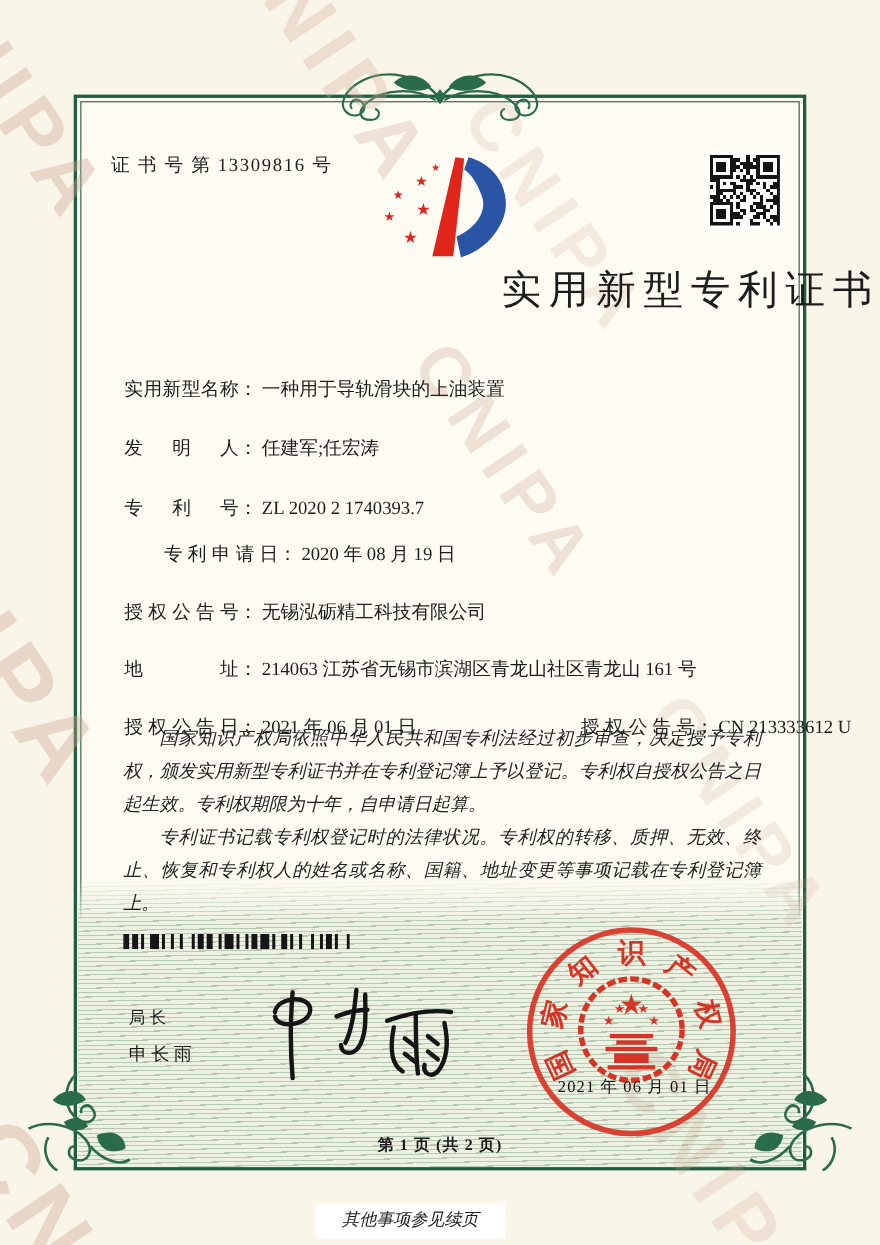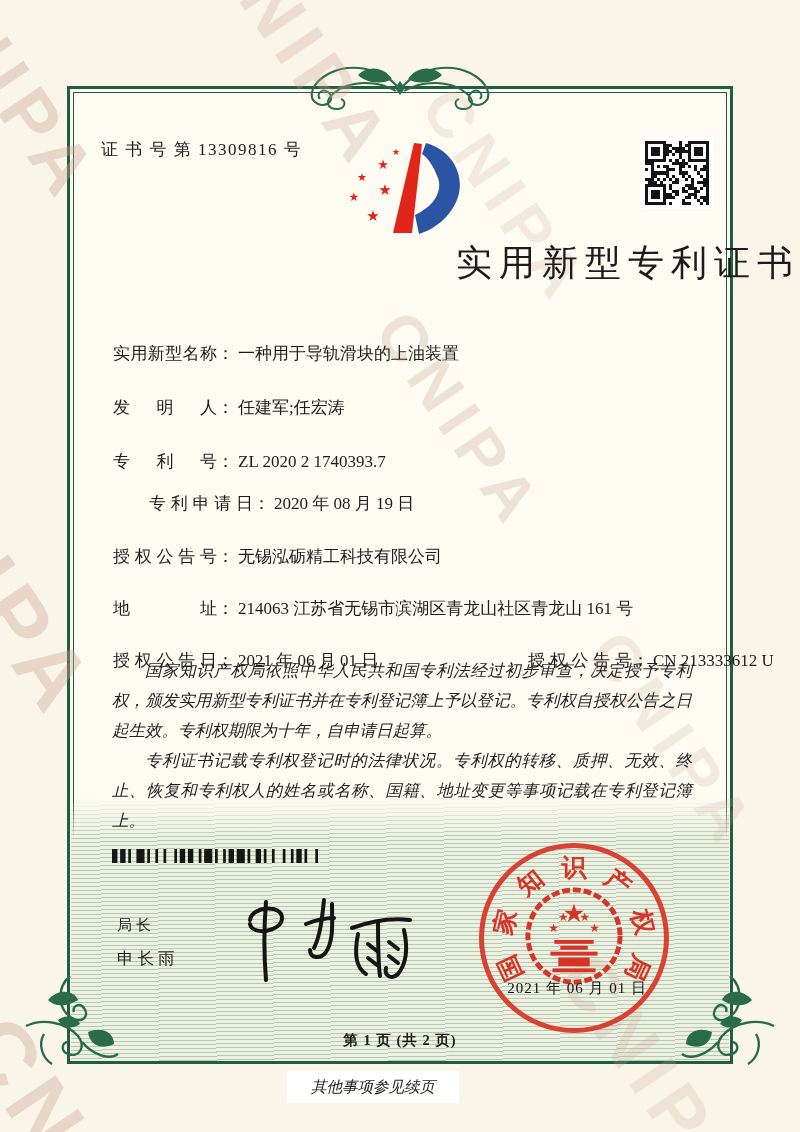--- a/index.html
+++ b/index.html
@@ -58,21 +58,21 @@
   .seal{position:absolute;left:479px;top:843px;width:190px;height:190px;z-index:4;}
   .seal-ring{position:absolute;inset:0;border:5px solid rgba(216,51,37,0.92);border-radius:50%;box-sizing:border-box;}
   .seal-char{position:absolute;font-size:25px;font-weight:700;color:#d53426;line-height:1;}
   .seal-emblem{position:absolute;left:44px;top:42px;width:102px;height:102px;}
   .seal-date{position:absolute;left:498px;top:979px;width:158px;text-align:center;font-size:15px;
              letter-spacing:1px;color:#101010;z-index:6;}
 
   
   .page-info{position:absolute;left:0;top:1031px;width:100%;text-align:center;font-size:14.5px;
              letter-spacing:1px;z-index:4;font-weight:bold;}
-  .note{position:absolute;left:287px;top:1071px;width:172px;height:32px;background:#ffffff;z-index:4;
+  .note{position:absolute;left:287px;top:1094px;width:172px;height:32px;background:#ffffff;z-index:4;
         text-align:center;line-height:32px;font-size:15.5px;font-style:italic;color:#222;}
 </style>
 </head>
 <body>
 
 <div id="cert">
 
   <div class="frame">
     <div class="frame-inner"></div>
   </div>

